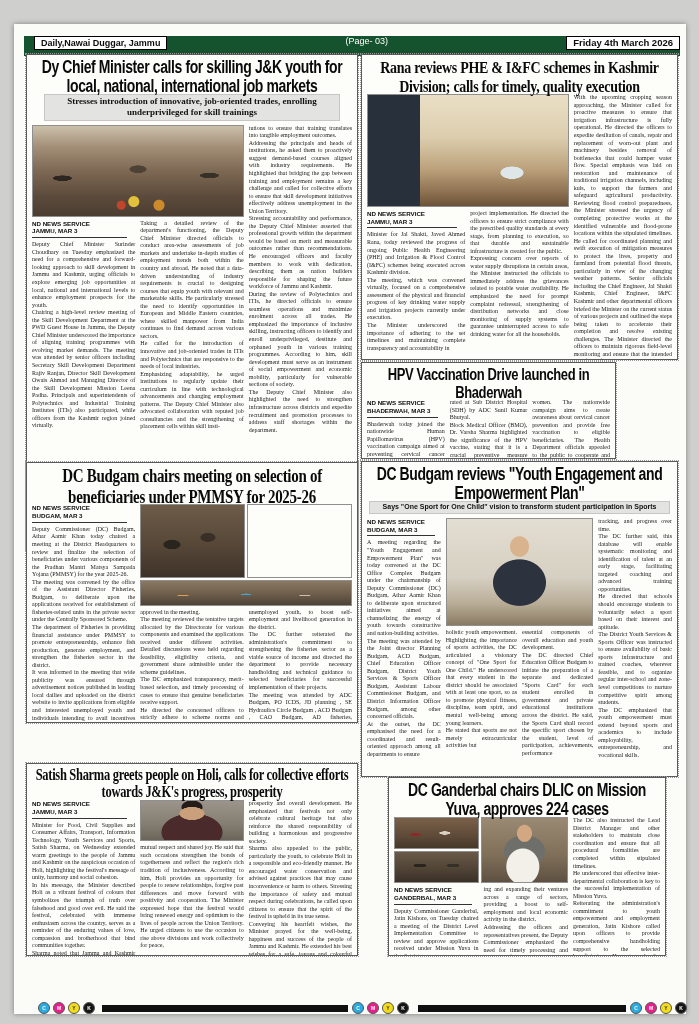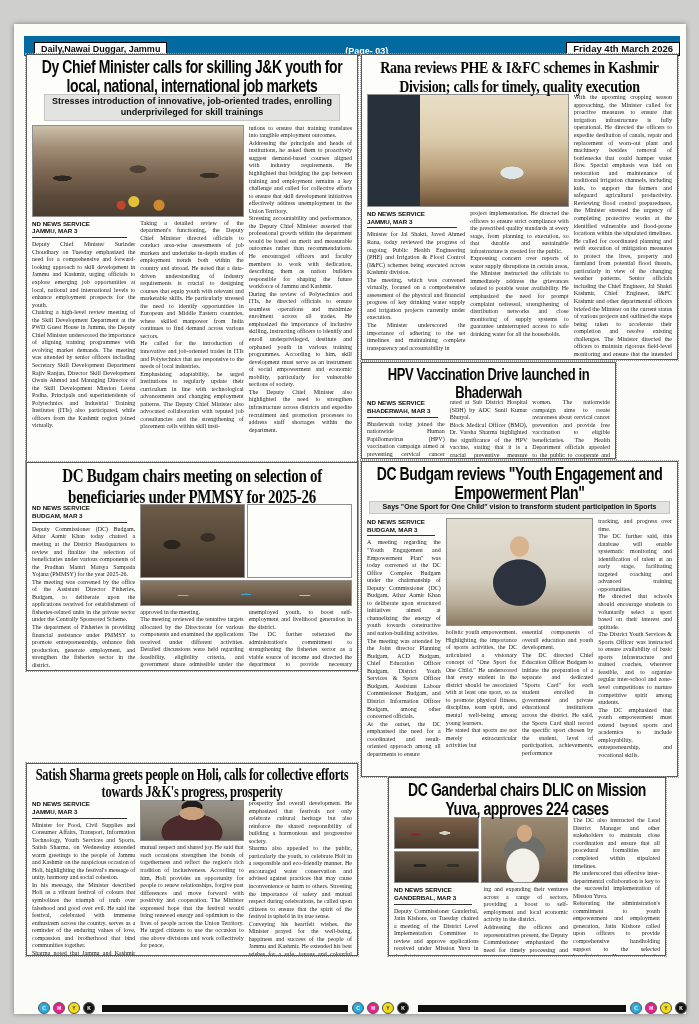--- a/index.html
+++ b/index.html
@@ -1,26 +1,26 @@
 <!DOCTYPE html>
 <html><head>
 <meta charset="utf-8">
 <style>
   html,body{margin:0;padding:0;background:#c9c9c9;}
   .stage{position:relative;width:699px;height:1024px;background:#cfcfcd;overflow:hidden;
          font-family:"Liberation Sans",sans-serif;}
   .sheet{position:absolute;left:14px;top:24px;width:672px;height:990px;background:#fbfbf8;
          box-shadow:0 0 5px rgba(0,0,0,.4);}
   
-  .masthead{position:absolute;left:10px;top:12px;width:656px;height:20px;background:#0369a1;
-            display:flex;align-items:flex-end;}
+  .masthead{position:absolute;left:10px;top:12px;width:656px;height:20px;background:#14532d;
+            display:flex;align-items:flex-start;}
   .mh-box{background:#ffffff;border:1px solid #000;font-weight:700;font-size:9px;
           padding:0 6px;line-height:12px;color:#0c0c0c;white-space:nowrap;}
   .mh-left{margin-left:10px;}
-  .mh-center{flex:1;text-align:center;color:#ffffff;font-weight:700;font-size:9px;}
+  .mh-center{flex:1;text-align:center;color:#ffffff;font-weight:400;font-size:9px;}
   .mh-right{margin-right:0;font-size:9.5px;}
   
   .article{position:absolute;background:#fdfdfa;border:1px solid #5a5a5a;outline:1px dotted #9a9a9a;
            padding:3px 5px;box-sizing:border-box;overflow:hidden;}
   .hl{text-align:center;font-weight:700;color:#0a0a0a;margin:0 0 2px;line-height:1.08;
       transform:scaleY(1.26);transform-origin:50% 0;}
   .hl.sans{font-family:"Liberation Sans",sans-serif;letter-spacing:-0.4px;}
   .hl.serif{font-family:"Liberation Serif",serif;letter-spacing:-0.3px;}
   .subhead{background:#e3e3e1;border:1px solid #c6c6c4;text-align:center;font-weight:700;
            color:#111;padding:1px 2px;margin:0 12px 4px;line-height:1.25;}
@@ -46,21 +46,21 @@
   <div class="sheet">
 
     <div class="masthead">
       <span class="mh-box mh-left">Daily,Nawai Duggar, Jammu</span>
       <span class="mh-center">(Page- 03)</span>
       <span class="mh-box mh-right">Friday 4th March 2026</span>
     </div>
 
     <div class="article" style="left:12px;top:30px;width:332px;height:496px;">
       <div class="hl sans" style="font-size:14px;margin-bottom:6px;">Dy Chief Minister calls for skilling J&amp;K youth for local, national, international job markets</div>
-      <div class="subhead" style="font-size:9px;">Stresses introduction of innovative, job-oriented trades, enrolling underprivileged for skill trainings</div>
+      <div class="subhead" style="font-size:9px;font-family:Liberation Serif, serif;">Stresses introduction of innovative, job-oriented trades, enrolling underprivileged for skill trainings</div>
       <div class="body" style="height:330px;">
         <div class="stack" style="flex:2.05;">
           <div class="photo" style="height:92px;margin-bottom:3px;background:
             radial-gradient(circle at 48% 84%, #e2c23a 0 5px, rgba(0,0,0,0) 6px),
             radial-gradient(circle at 60% 88%, #cd8a2d 0 5px, rgba(0,0,0,0) 6px),
             radial-gradient(circle at 42% 88%, #c0452a 0 4px, rgba(0,0,0,0) 5px),
             radial-gradient(ellipse at 14% 58%, #2d2620 0 9px, rgba(0,0,0,0) 10px),
             radial-gradient(ellipse at 84% 55%, #363026 0 9px, rgba(0,0,0,0) 10px),
             radial-gradient(ellipse at 50% 48%, #4e4236 0 8px, rgba(0,0,0,0) 9px),
             linear-gradient(180deg,#ccc0aa 0%,#a5917a 22%,#7d6853 50%,#5c4b3c 78%,#4b3d31 100%);"></div>
@@ -123,21 +123,21 @@
           </div>
           <div class="txt">Bhaderwah today joined the nationwide Human Papillomavirus (HPV) vaccination campaign aimed at preventing cervical cancer among girls.
 The vaccination drive was inaugu-</div>
         </div>
         <div class="txt">rated at Sub District Hospital (SDH) by ADC Sunil Kumar Bhutyal.
 Block Medical Officer (BMO), Dr. Varsha Sharma highlighted the significance of the HPV vaccine, stating that it is a crucial preventive measure against cervical cancer and helps reduce health risks among</div>
         <div class="txt">women. The nationwide campaign aims to create awareness about cervical cancer prevention and provide free vaccination to eligible beneficiaries. The Health Department officials appealed to the public to cooperate and actively participate in the drive to make it successful.</div>
       </div>
     </div>
 
-    <div class="article" style="left:12px;top:438px;width:332px;height:209px;">
+    <div class="article" style="left:12px;top:438px;width:332px;height:261px;">
       <div class="hl serif" style="font-size:15px;margin-bottom:6px;">DC Budgam chairs meeting on selection of beneficiaries under PMMSY for 2025-26</div>
       <div class="body" style="height:240px;">
         <div class="stack txt" style="flex:1;">
           <div class="byline">
             <div>ND NEWS SERVICE</div>
             <div>BUDGAM, MAR 3</div>
           </div>
           <div class="txt">Deputy Commissioner (DC) Budgam, Athar Aamir Khan today chaired a meeting at the District Headquarters to review and finalize the selection of beneficiaries under various components of the Pradhan Mantri Matsya Sampada Yojana (PMMSY) for the year 2025-26.
 The meeting was convened by the office of the Assistant Director Fisheries, Budgam, to deliberate upon the applications received for establishment of fisheries-related units in the private sector under the Centrally Sponsored Scheme.
 The department of Fisheries is providing financial assistance under PMMSY to promote entrepreneurship, enhance fish production, generate employment, and strengthen the fisheries sector in the district.

